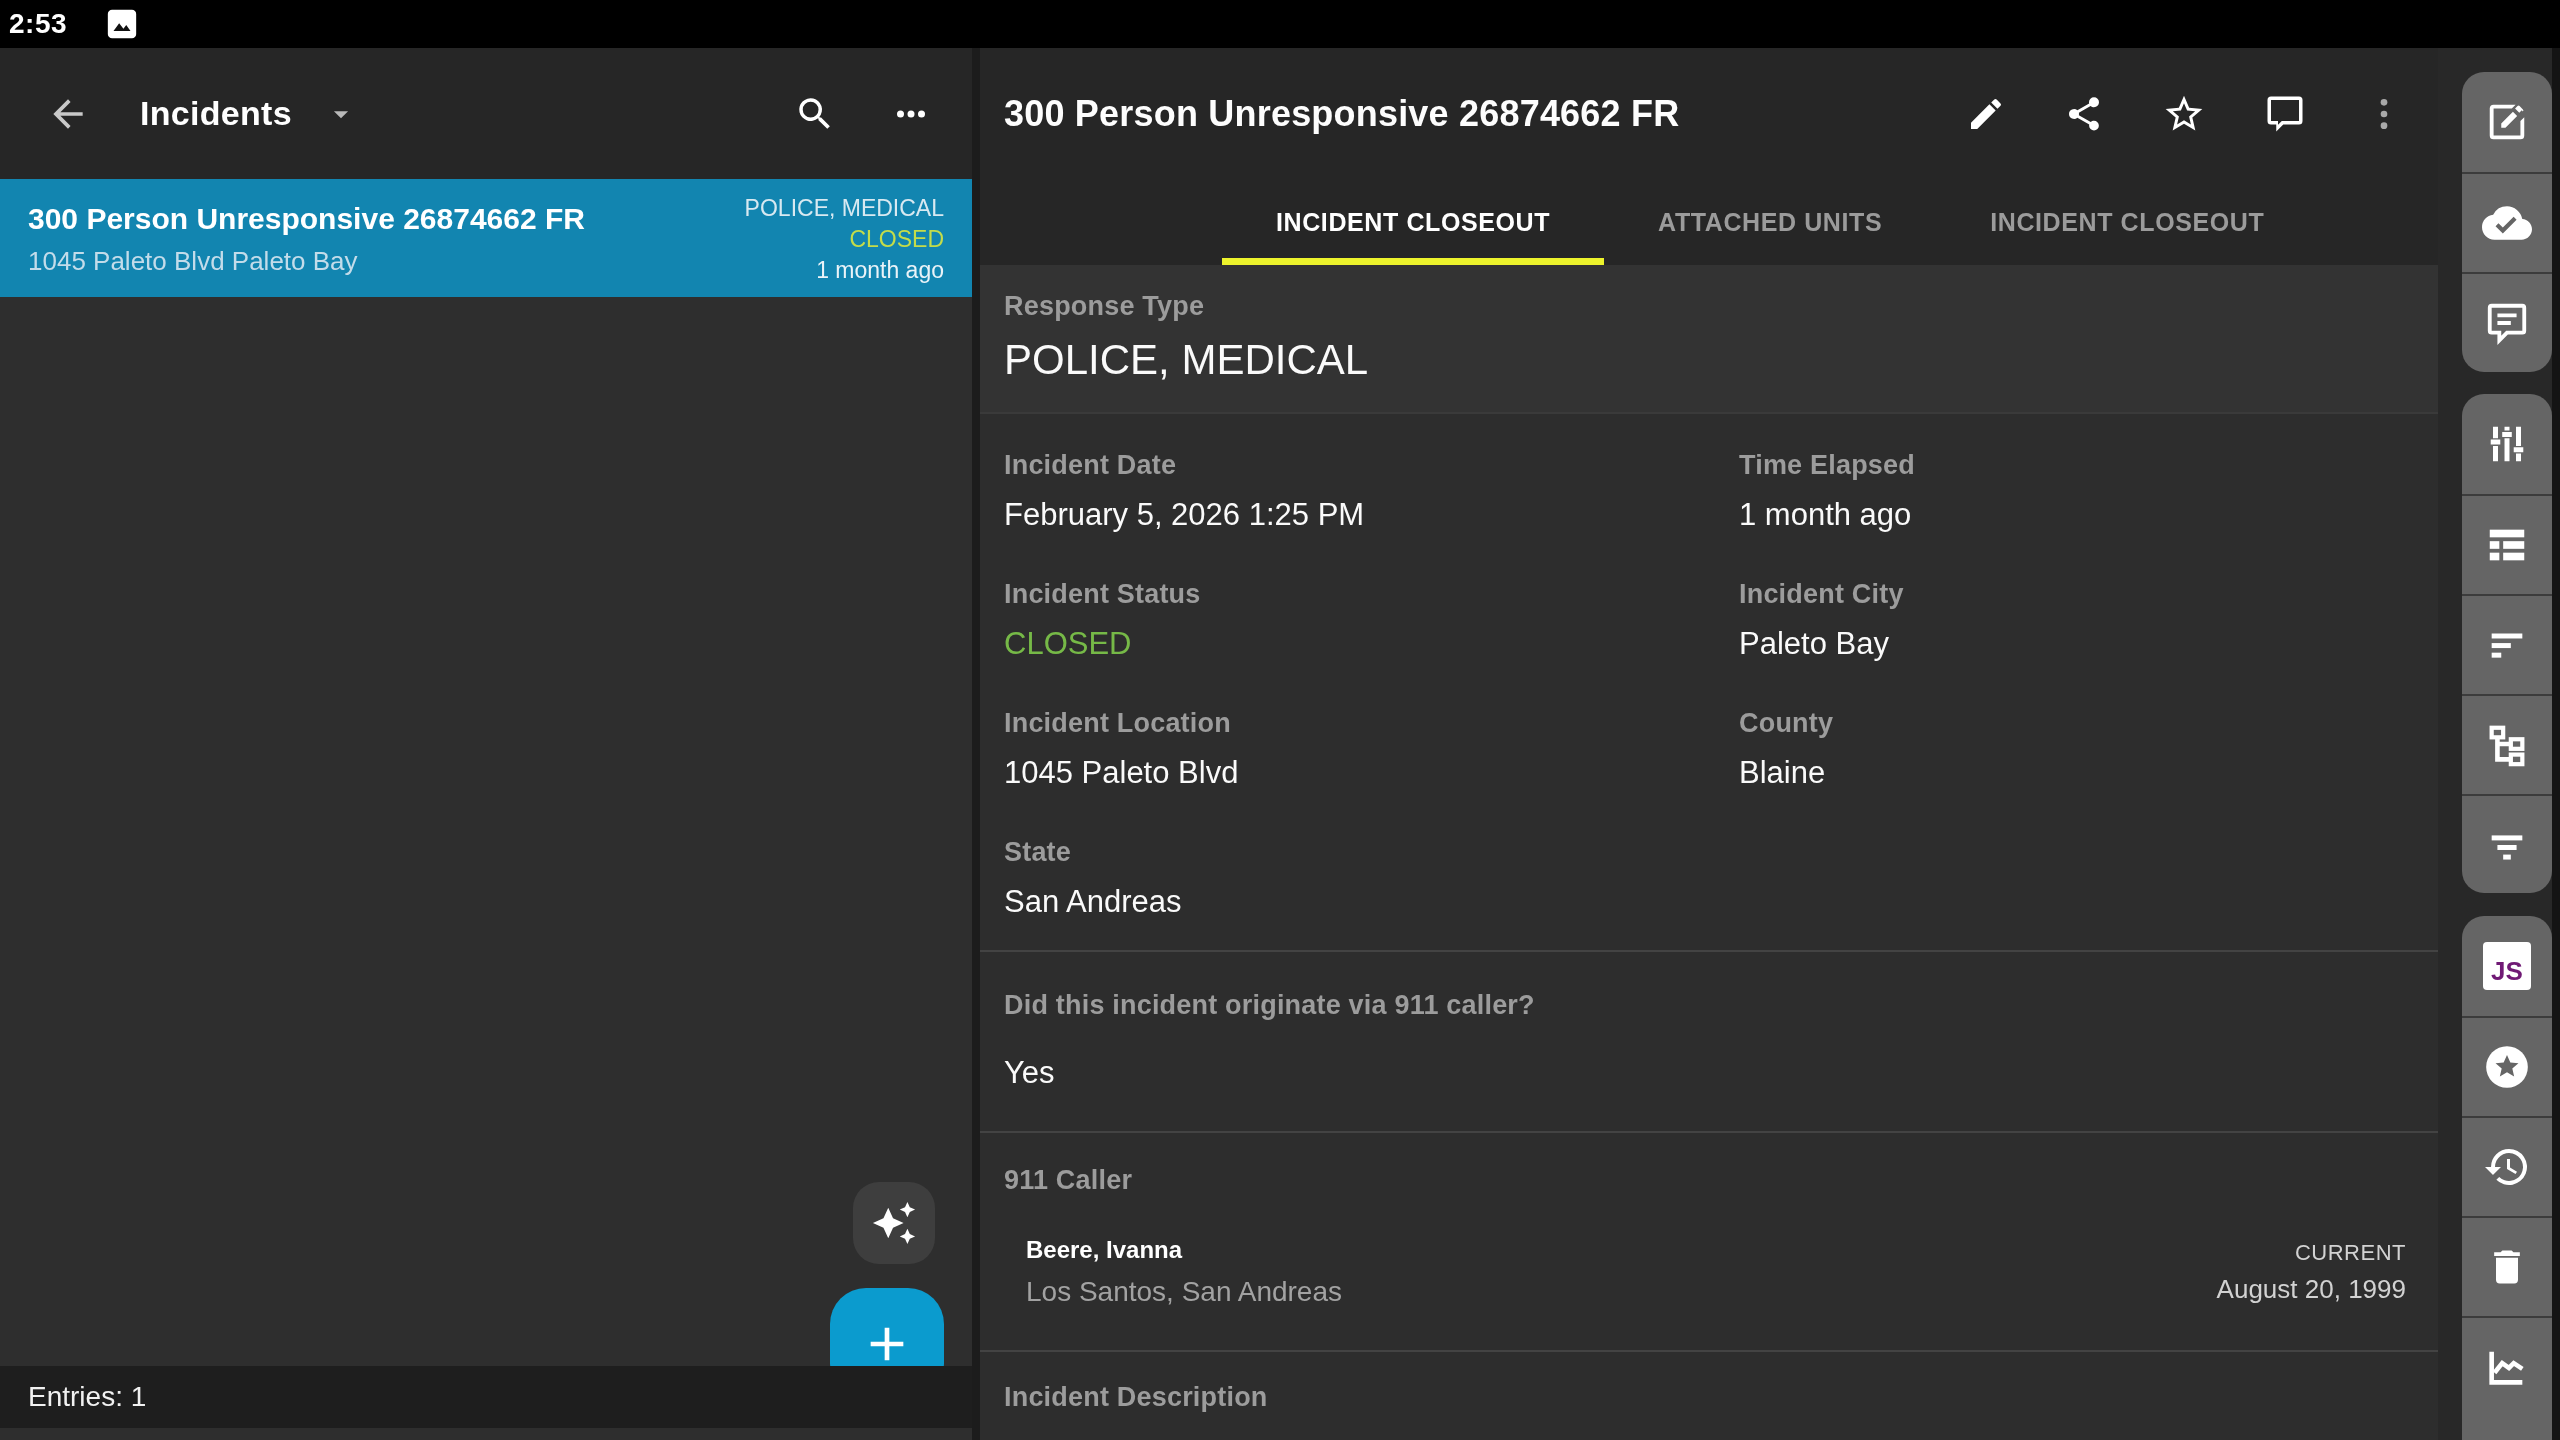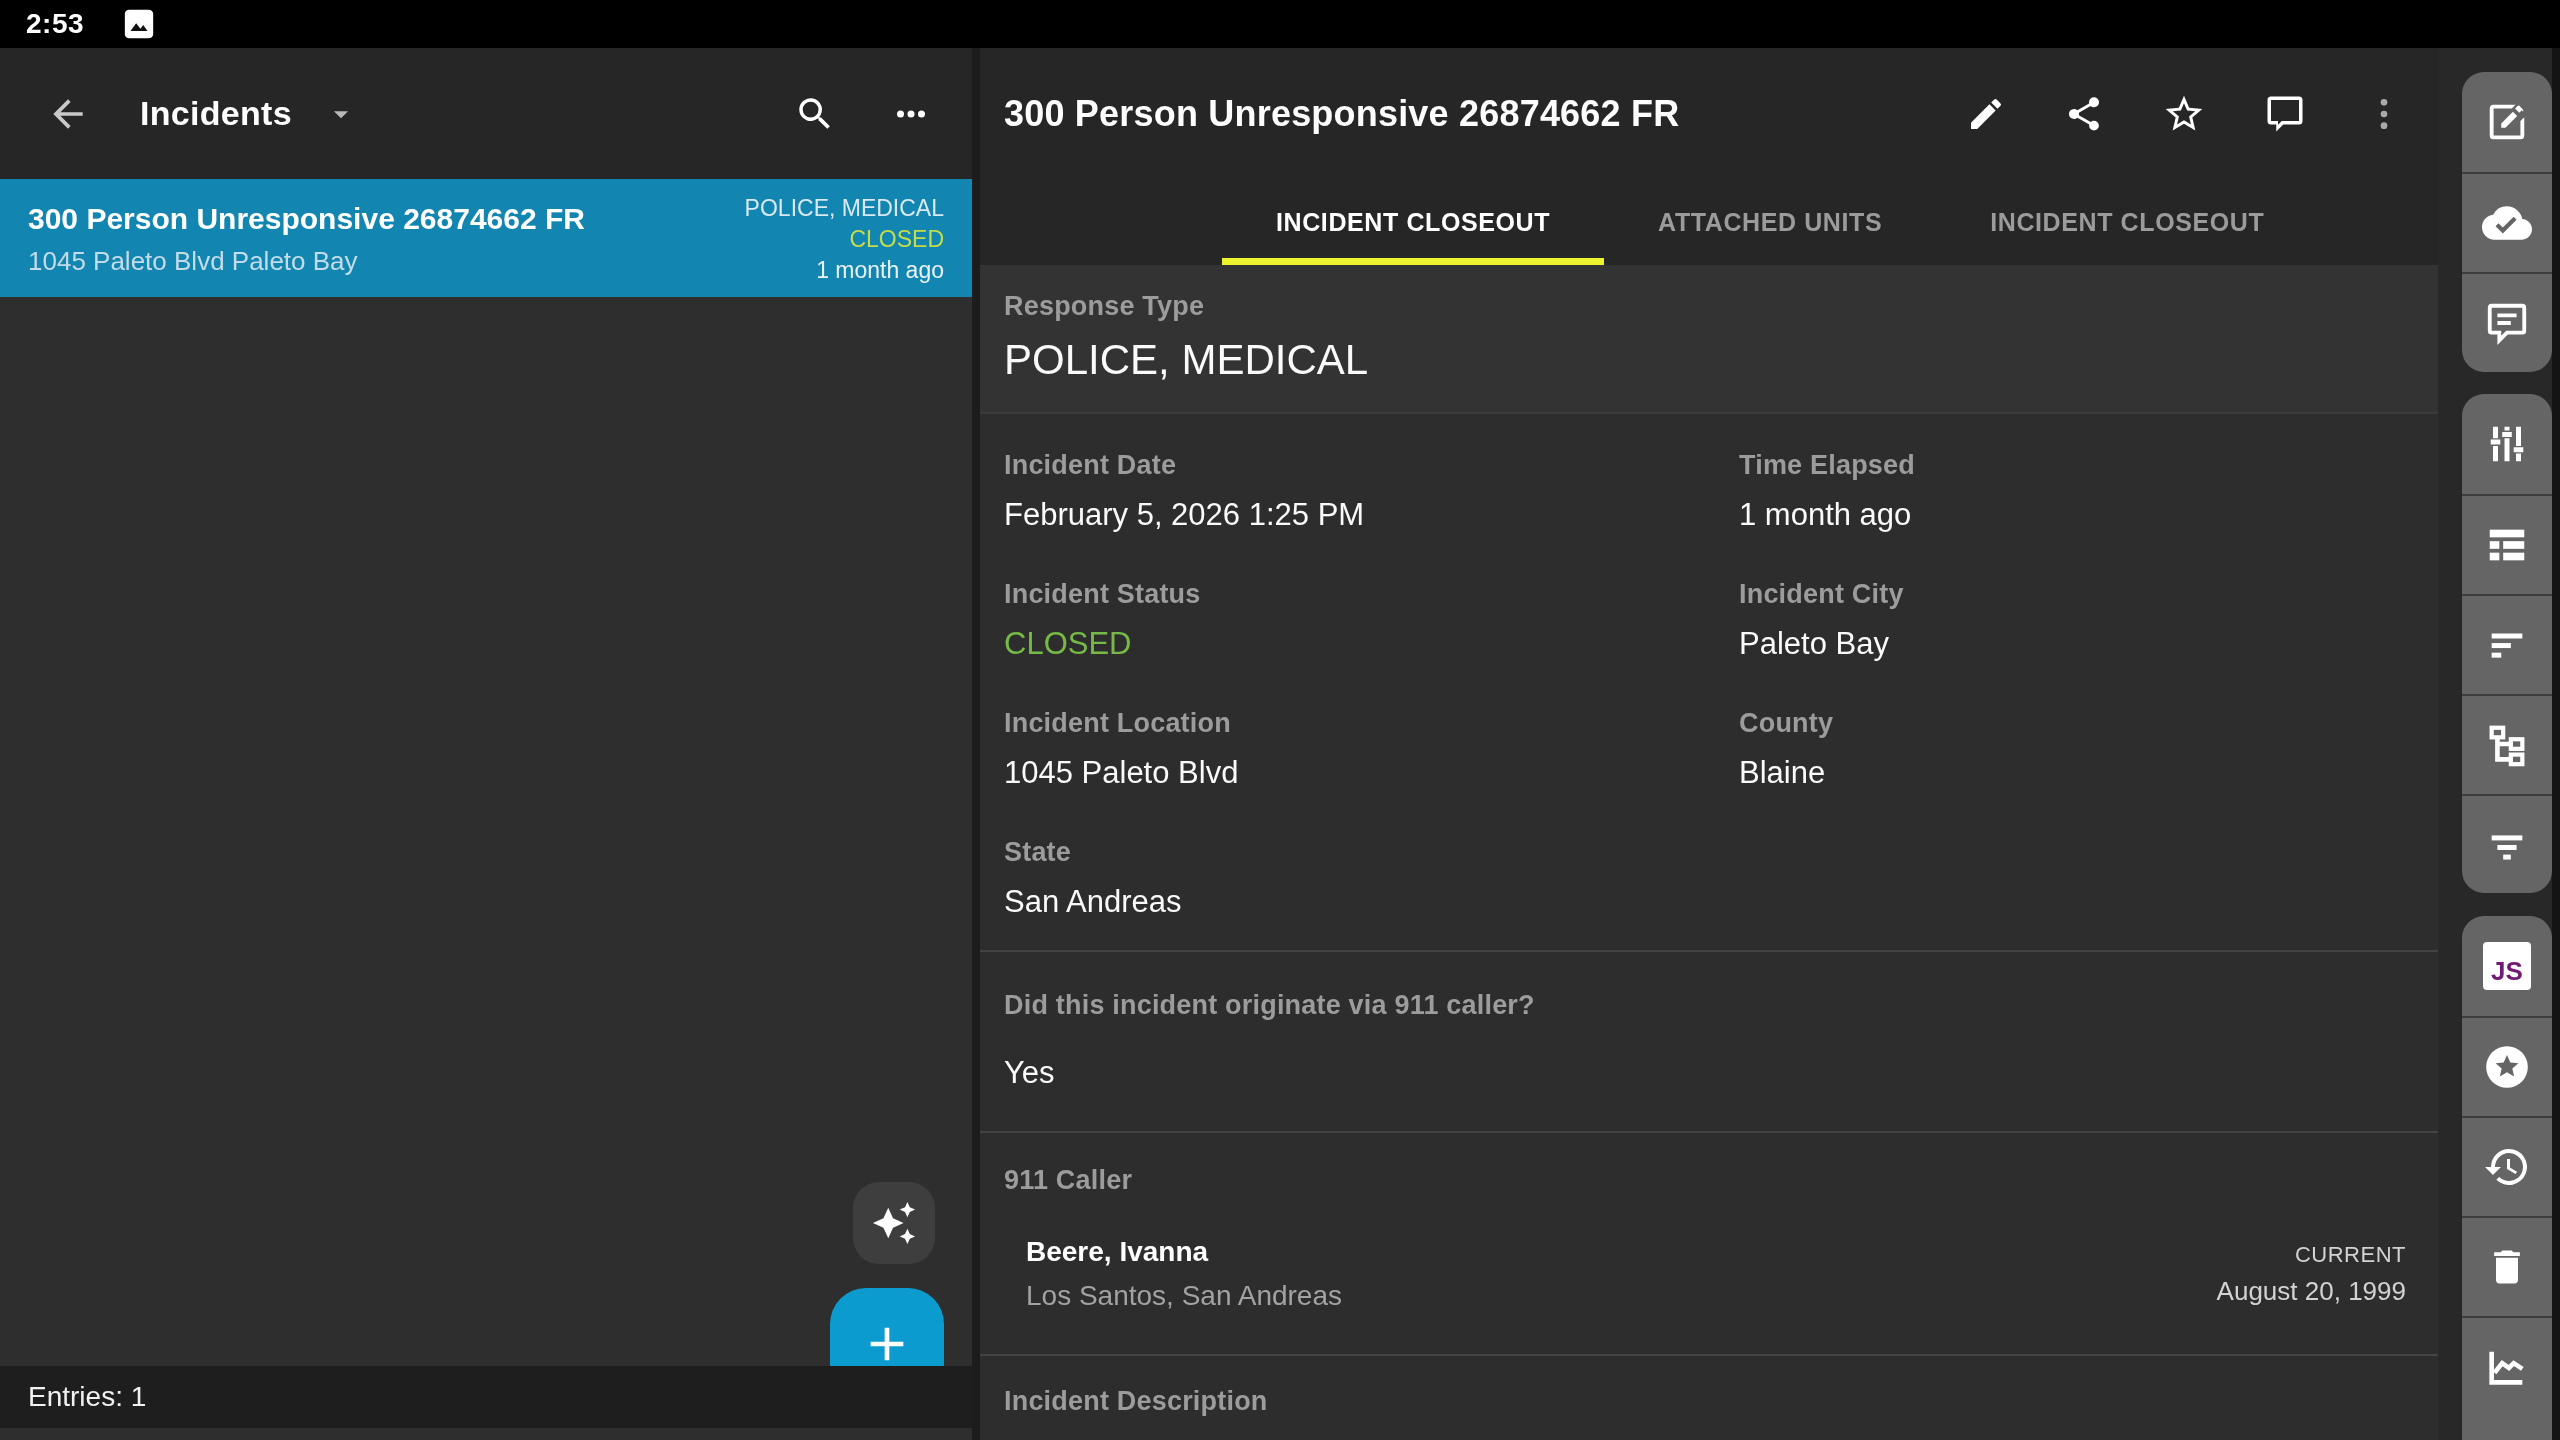--- a/index.html
+++ b/index.html
@@ -2,21 +2,21 @@
 <html><head>
 <meta charset="utf-8">
 <style>
   * { margin:0; padding:0; box-sizing:border-box; }
   html,body { width:2560px; height:1440px; overflow:hidden; background:#1c1c1c;
               font-family:"Liberation Sans", sans-serif; }
   .screen { position:relative; width:2560px; height:1440px; background:#262626; }
 
   
   .statusbar { position:absolute; left:0; top:0; width:2560px; height:48px; background:#000;
-               display:flex; align-items:center; padding-left:26px; gap:38px; z-index:40; }
+               display:flex; align-items:center; padding-left:9px; gap:38px; z-index:40; }
   .sb-time { color:#fff; font-size:28px; font-weight:bold; letter-spacing:.5px; }
   .sb-icon svg { display:block; }
 
   
   .left-panel { position:absolute; left:0; top:48px; width:972px; height:1392px; background:#2e2e2e; overflow:hidden; }
   .panel-gap-v { position:absolute; left:972px; top:48px; width:8px; height:1392px; background:#1c1c1c; }
 
   .lp-header { position:absolute; left:0; top:0; width:972px; height:131px; background:#262626;
                display:flex; align-items:center; }
   .icon-btn { background:none; border:none; cursor:pointer; display:flex; align-items:center; justify-content:center; }
@@ -65,21 +65,21 @@
   .field .f-value { color:#fafafa; font-size:31px; margin-top:16px; }
   .f-value.green { color:#76b947; }
 
   .divider { height:2px; background:#434343; }
 
   .q-section { padding:38px 24px 40px 24px; }
   .q-section .f-value { color:#fafafa; font-size:31px; margin-top:34px; }
 
   .caller-section { padding:32px 24px 34px 24px; }
   .caller-row { display:flex; justify-content:space-between; align-items:center; padding:40px 8px 8px 22px; }
-  .cr-name { color:#ffffff; font-size:28px; font-weight:bold; }
+  .cr-name { color:#ffffff; font-size:24px; font-weight:bold; }
   .cr-loc { color:#a2a2a2; font-size:28px; margin-top:12px; }
   .cr-right { display:flex; flex-direction:column; align-items:flex-end; gap:8px; }
   .cr-current { color:#d2d2d2; font-size:22px; letter-spacing:.5px; }
   .cr-date { color:#d2d2d2; font-size:26px; }
 
   .desc-section { padding:30px 24px 0 24px; }
   .desc-text { color:#f5f5f5; font-size:31px; line-height:52px; margin-top:16px; }
 
   
   .sidebar { position:absolute; left:2438px; top:48px; width:122px; height:1392px; background:#282828; }

